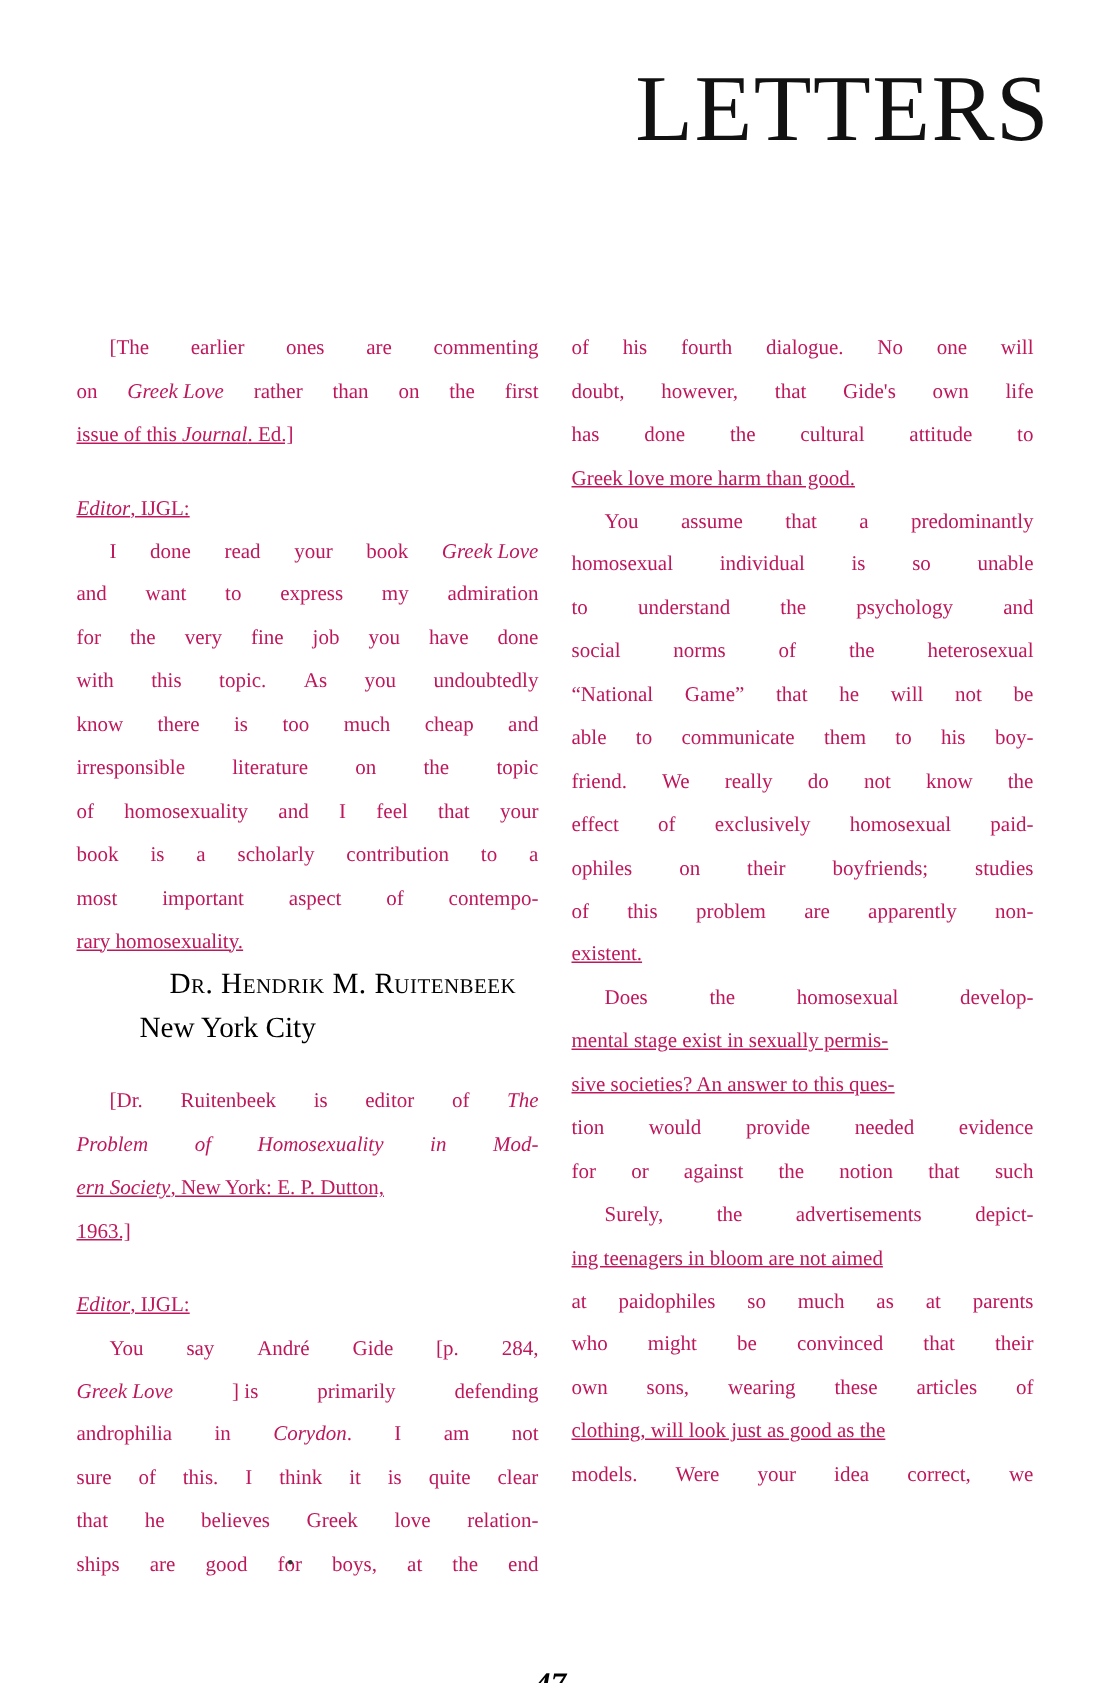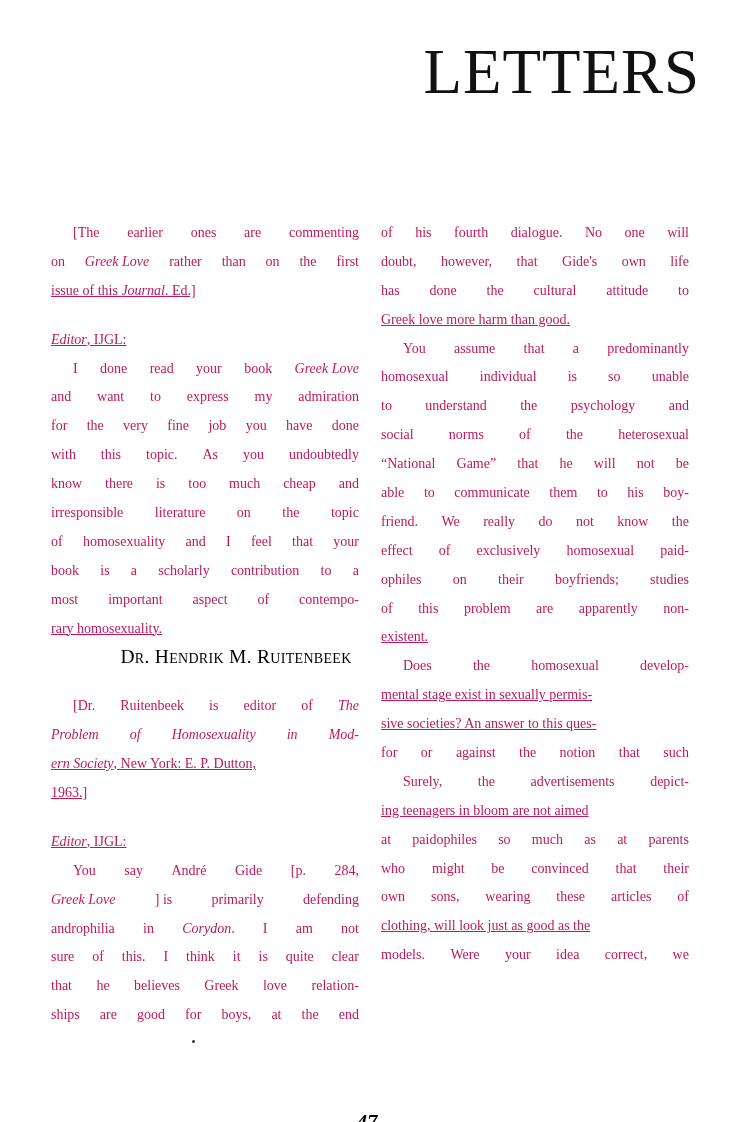--- a/index.html
+++ b/index.html
@@ -81,21 +81,20 @@
     display: block;
     height: 28.9px;
     line-height: 28.9px;
     font-size: 19.5px;
     white-space: nowrap;
     padding-left: 62px;
   }
   .sig.name {
     font-variant: small-caps;
     letter-spacing: 0.3px;
-    text-align: center;
   }
   .sig.city { padding-left: 42px; }
 
   .gap { display: block; height: 20px; }
 
   i, .it { font-style: italic; }
 
   
   #folio {
     position: absolute;
@@ -229,20 +228,21 @@
           <span>important</span>
           <span>aspect</span>
           <span>of</span>
           <span>contempo-</span>
         </span>
       <span class="ln last">rary homosexuality.</span>
     </div>
 
     <div class="para">
       <span class="sig name">Dr. Hendrik M. Ruitenbeek</span>
+      <span class="sig city">New York City</span>
     </div>
 
     <span class="gap"></span>
 
     <div class="para">
       <span class="ln j">
           <span class="ind">[Dr.</span>
           <span>Ruitenbeek</span>
           <span>is</span>
           <span>editor</span>
@@ -437,20 +437,27 @@
     <div class="para">
       <span class="ln j">
           <span class="ind">Does</span>
           <span>the</span>
           <span>homosexual</span>
           <span>develop-</span>
         </span>
       <span class="ln last">mental stage exist in sexually permis-</span>
       <span class="ln last">sive societies? An answer to this ques-</span>
       <span class="ln j">
+          <span>tion</span>
+          <span>would</span>
+          <span>provide</span>
+          <span>needed</span>
+          <span>evidence</span>
+        </span>
+      <span class="ln j">
           <span>for</span>
           <span>or</span>
           <span>against</span>
           <span>the</span>
           <span>notion</span>
           <span>that</span>
           <span>such</span>
         </span>
     </div>
 

